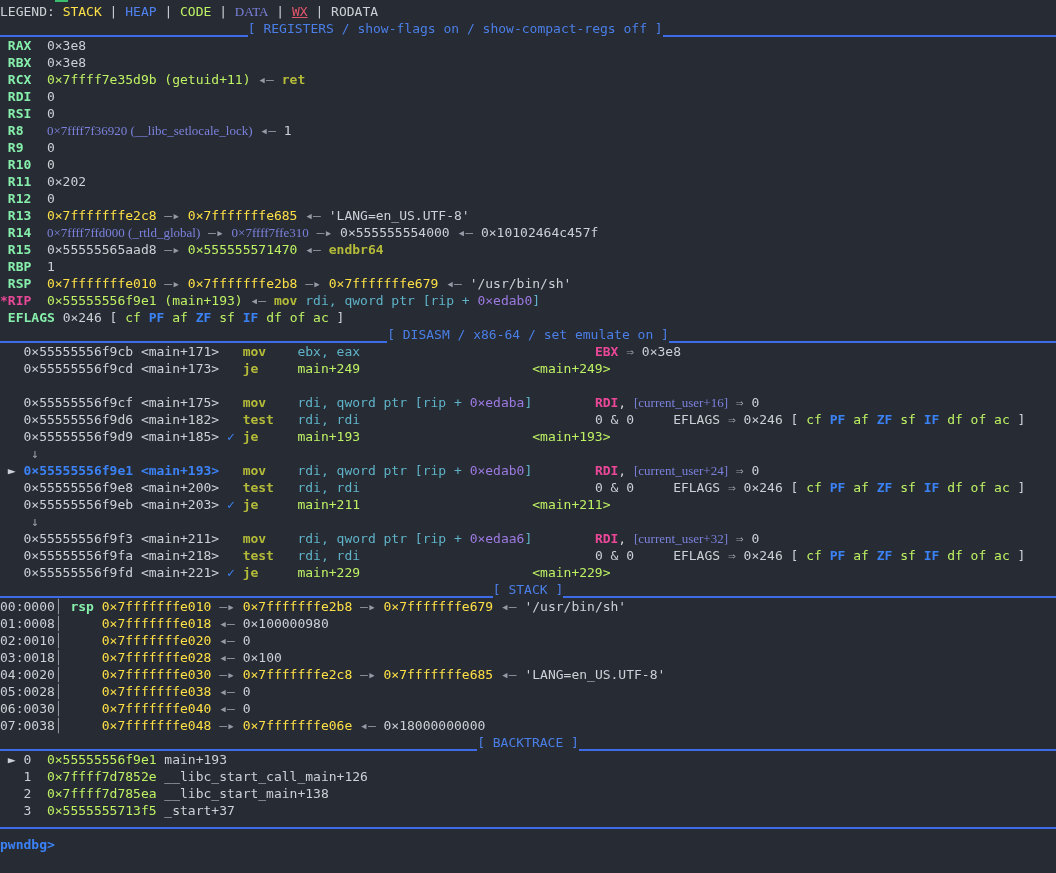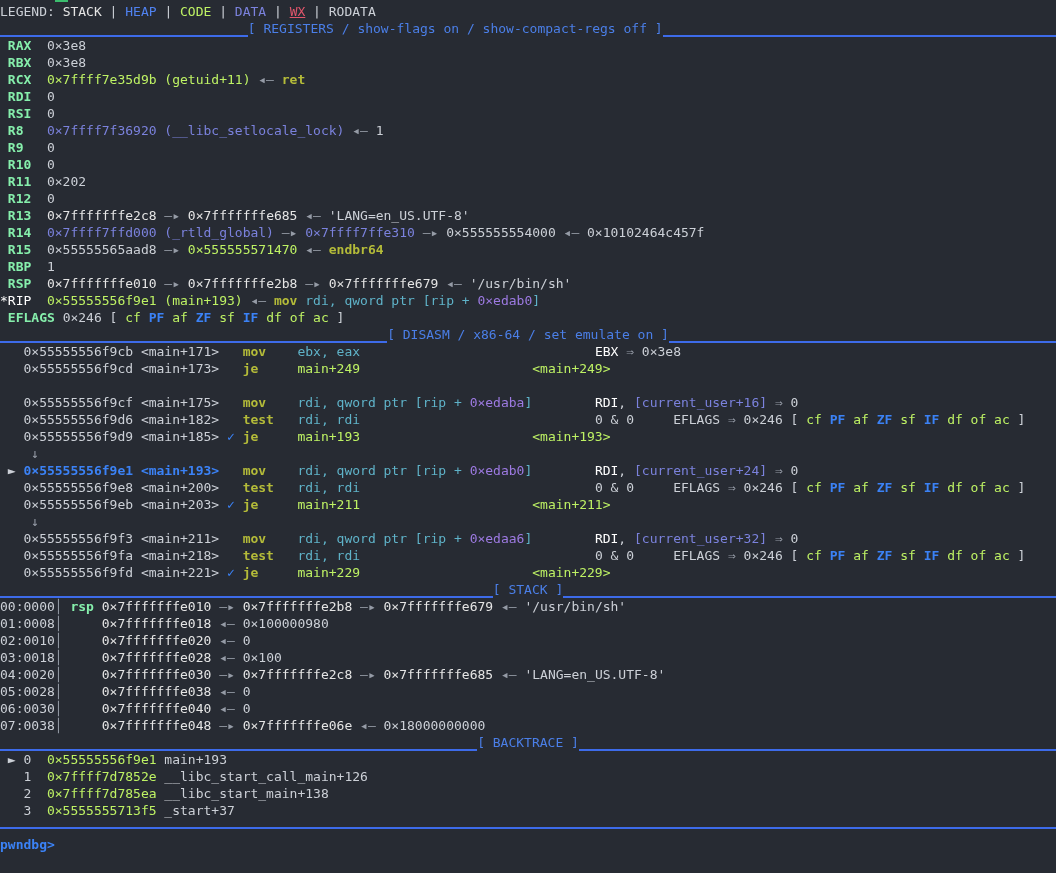--- a/index.html
+++ b/index.html
@@ -7,25 +7,25 @@
     width:1056px;height:873px;overflow:hidden;
     font-family:"DejaVu Sans Mono", monospace;
     font-size:13px;line-height:17px;color:#ccd0d7;
     position:relative;
   }
   .term{padding-top:3px;}
   .ln{height:17px;white-space:pre;}
   
   .c-w{color:#ccd0d7;}
   .c-b{color:#86efac;font-weight:bold;}
-  .c-stk{color:#e5e5e5;}
+  .c-stk{color:#fde047;}
   .c-hp{color:#5082f0;text-align:right;}
   .c-cod{color:#bef264;}
-  .c-codb{color:#ffffff;font-weight:normal;}
-  .c-dat{color:#7b82dd;}
+  .c-codb{color:#ec4899;font-weight:bold;}
+  .c-dat{color:#7b82dd;font-family:Liberation Serif, serif;}
   .c-pur{color:#9d7ae2;}
   .c-mn{color:#b4bb39;font-weight:bold;}
   .c-cy{color:#5fb3c9;}
   .c-gr{color:#3b82f6;font-weight:bold;}
   .c-gy{color:#959ba6;}
   .c-wx{color:#e2566c;text-decoration:underline;}
   
   .rule{display:flex;align-items:flex-end;height:17px;}
   .rule::before,.rule::after{content:"";border-top:2px solid #3d6bea;height:0;}
   .rule::before{flex-grow:var(--l,1);}

